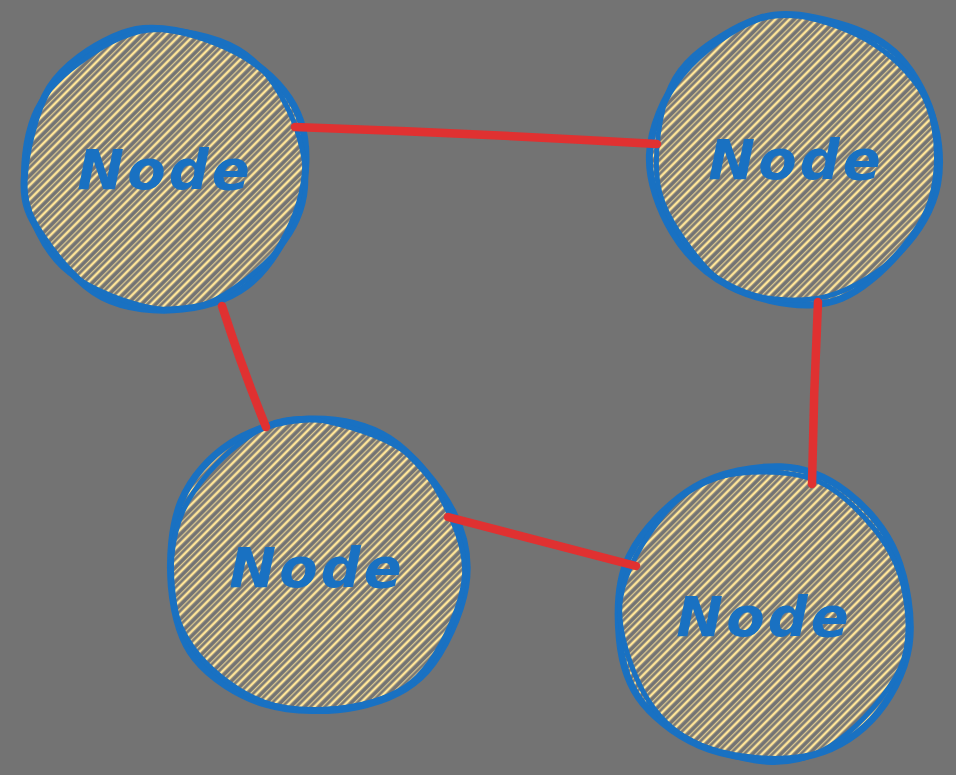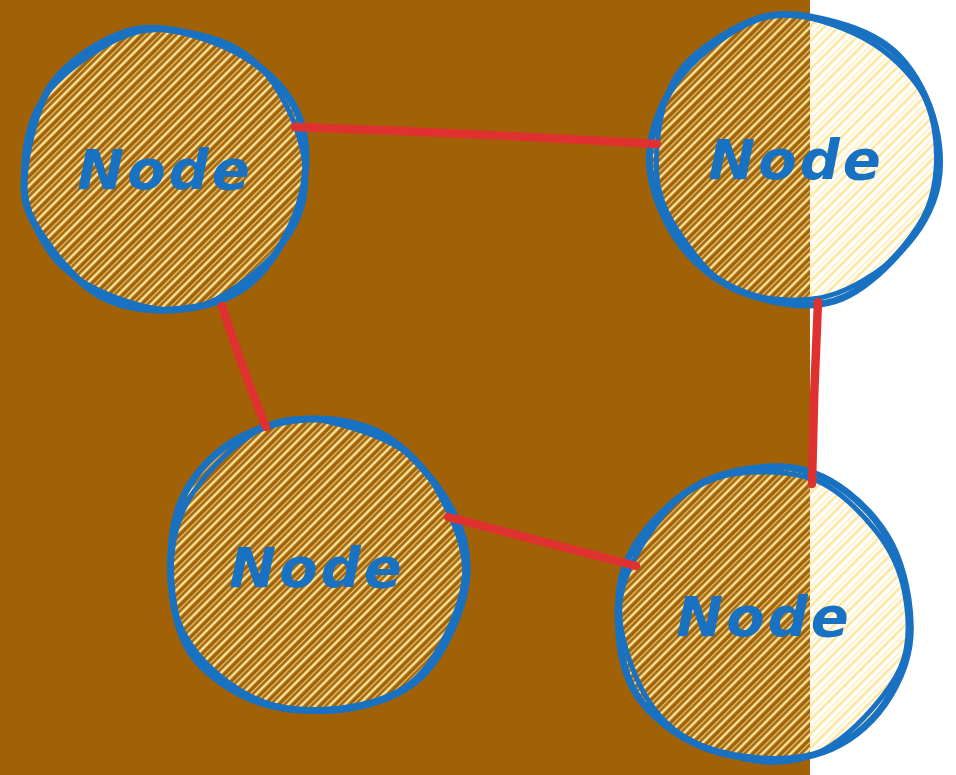--- a/index.html
+++ b/index.html
@@ -6,23 +6,23 @@
     margin: 0;
     padding: 0;
     background: #ffffff;
     width: 956px;
     height: 775px;
     overflow: hidden;
     font-family: "DejaVu Sans", sans-serif;
   }
   #stage {
     position: relative;
-    width: 810px;
+    width: 956px;
     height: 775px;
-    background: #a16207;
+    background: #737373;
   }
   svg text.node-label {
     font-family: "DejaVu Sans", sans-serif;
     font-style: italic;
     font-weight: 600;
     letter-spacing: 3px;
   }
 </style>
 </head>
 <body>

